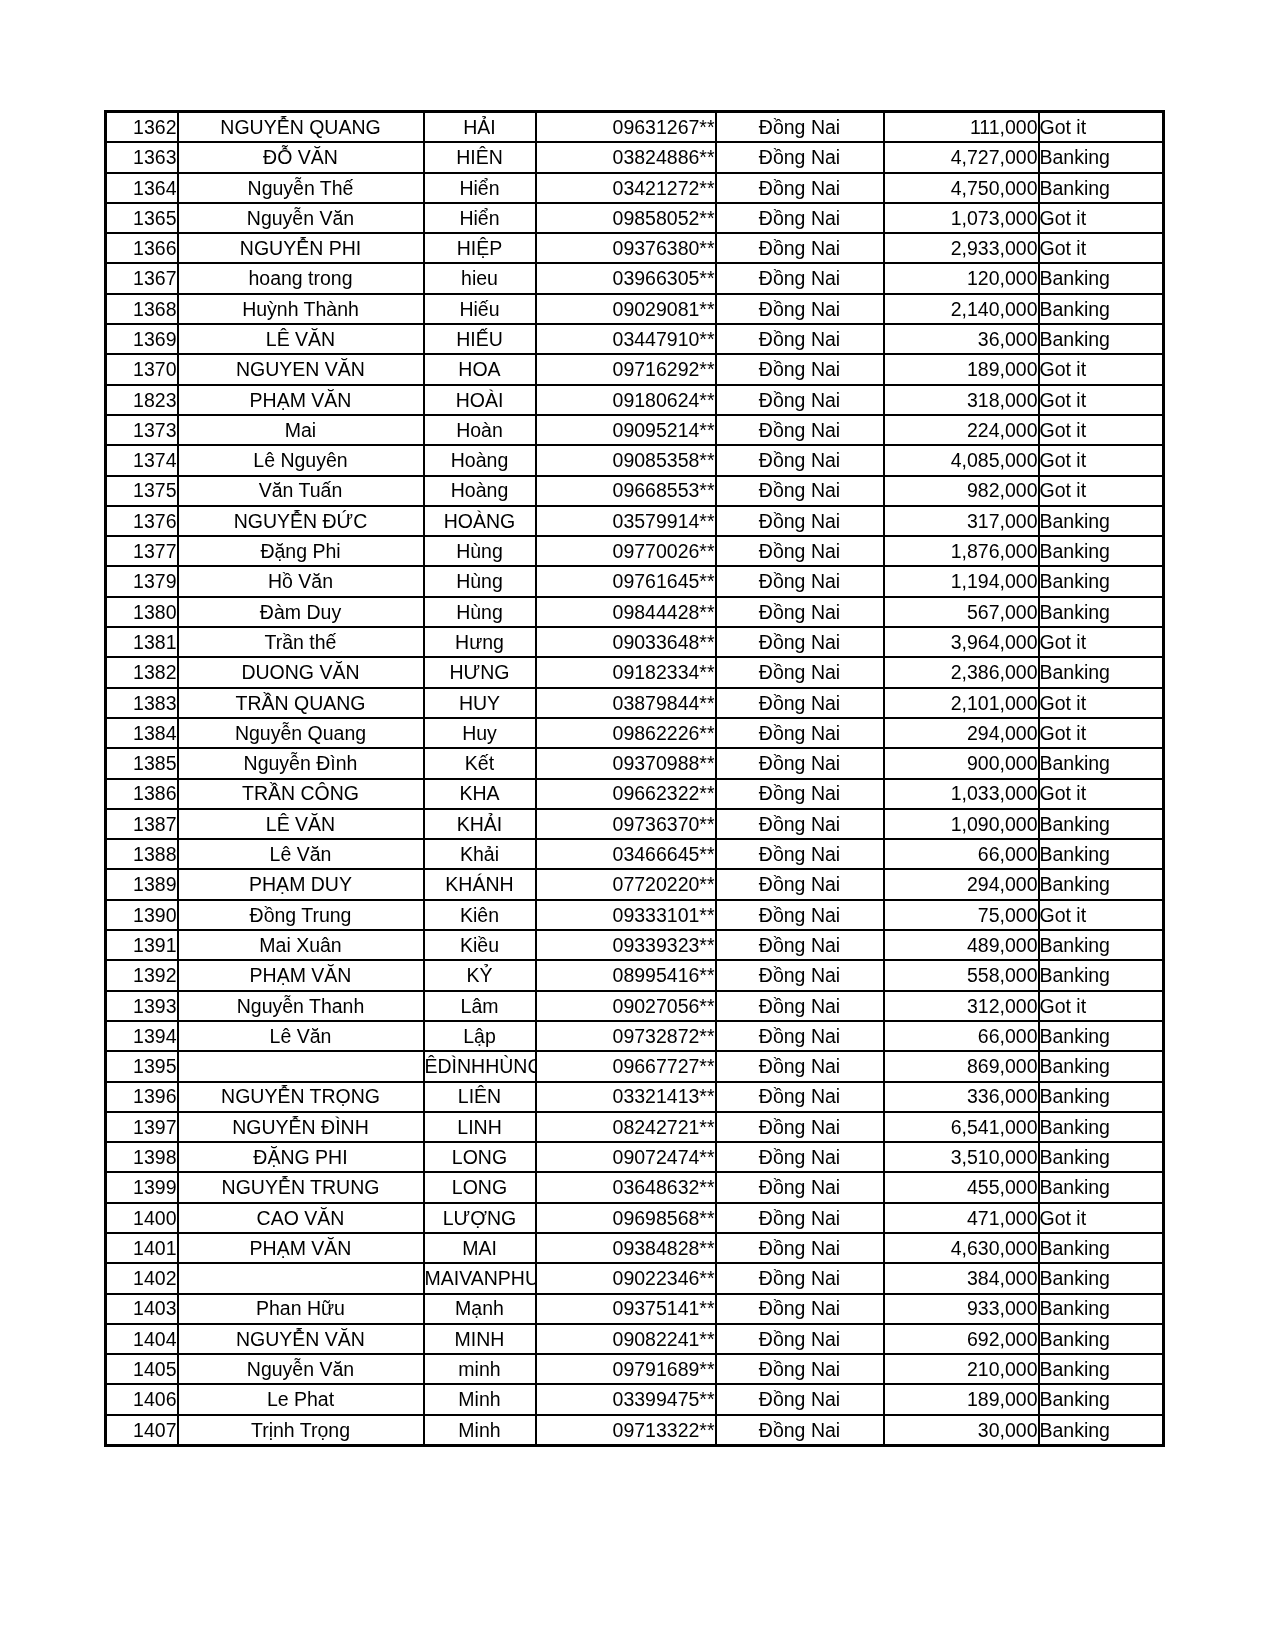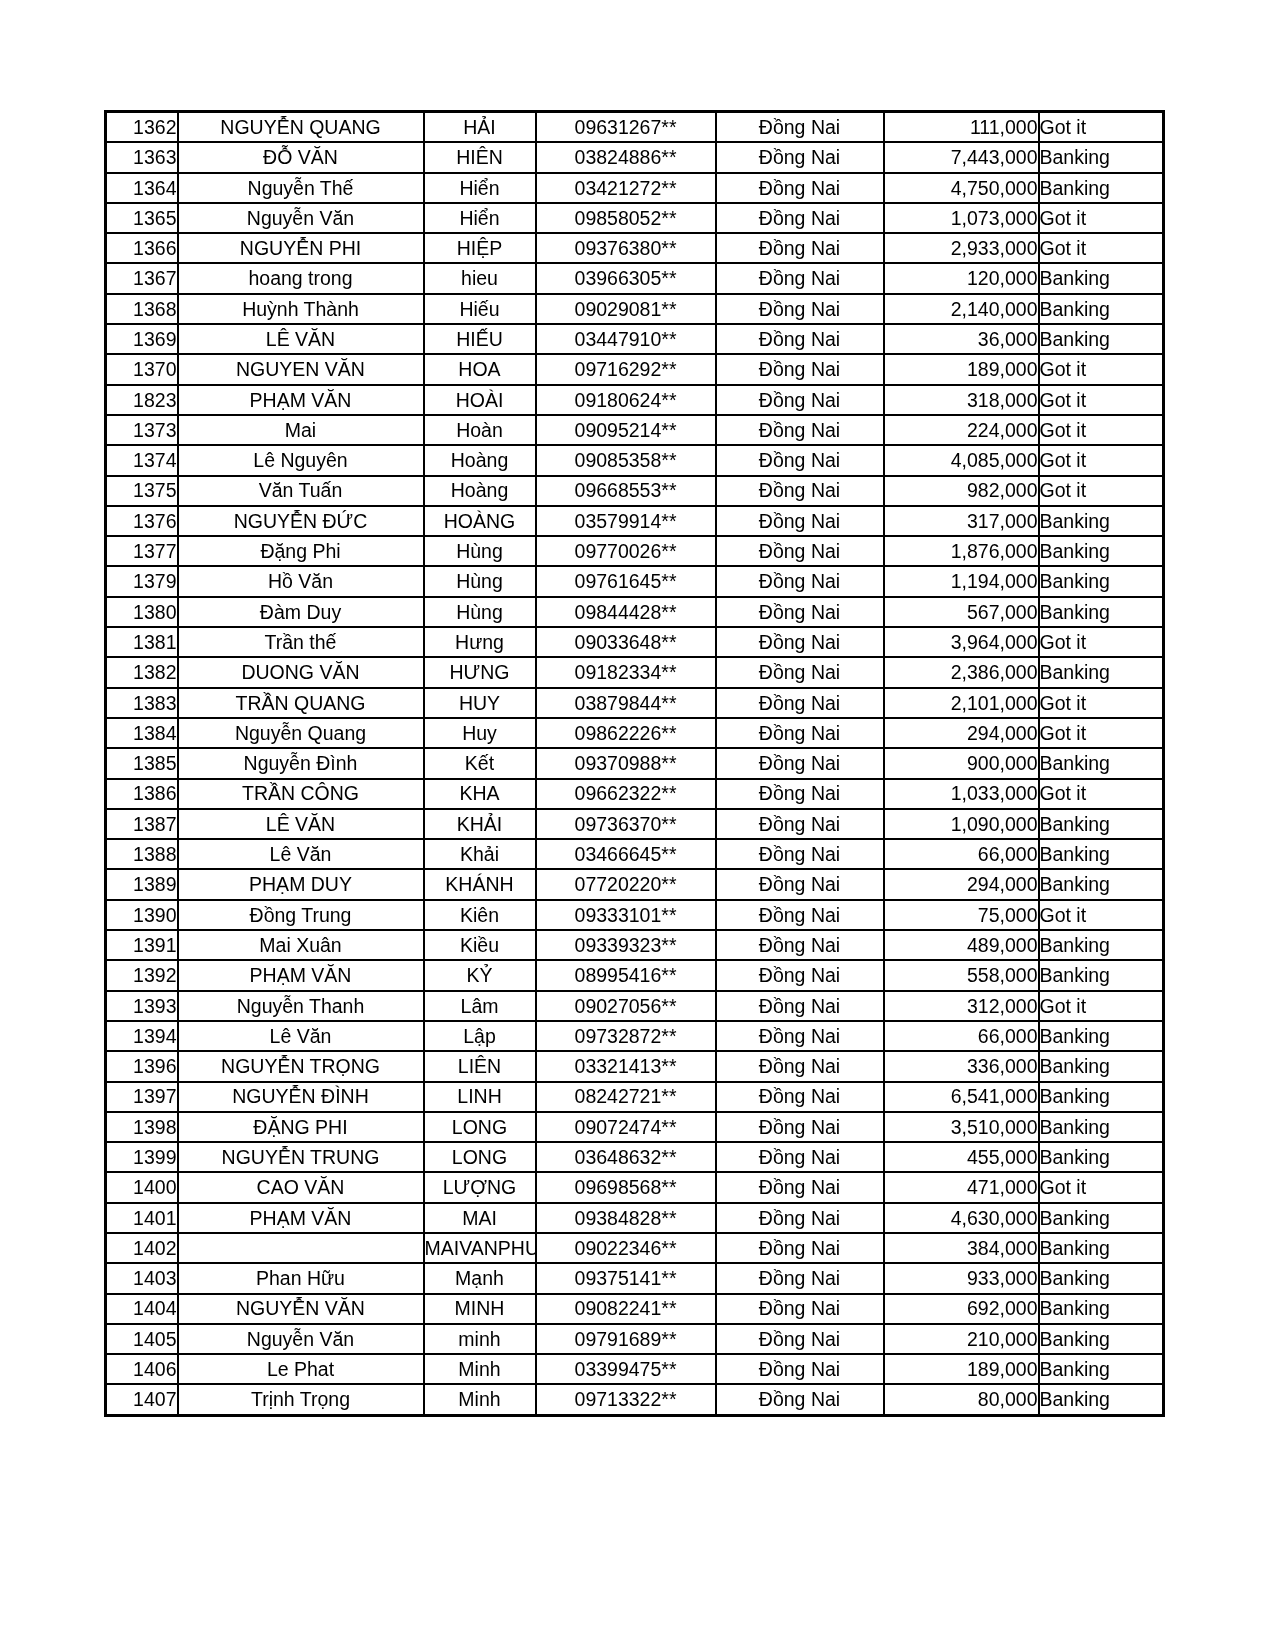--- a/index.html
+++ b/index.html
@@ -31,21 +31,21 @@
     padding: 0;
     font-size: 19.5px;
     line-height: 1.05;
     vertical-align: middle;
     white-space: nowrap;
     overflow: hidden;
   }
   td.col-id      { text-align: right;  padding-right: 5px; }
   td.col-first   { text-align: center; margin-top: 20px; }
   td.col-last    { text-align: center; }
-  td.col-phone   { text-align: center; }
+  td.col-phone   { text-align: right; }
   td.col-prov    { text-align: center; }
   td.col-amount  { text-align: right;  padding-right: 9px; }
   td.col-status  { text-align: left;   padding-left: 10px; }
 </style>
 </head>
 <body>
 
 <div class="page">
   <table class="data-table">
     <colgroup>
@@ -66,21 +66,21 @@
           <td class="col-prov">Đồng Nai</td>
           <td class="col-amount">111,000</td>
           <td class="col-status">Got it</td>
         </tr>
         <tr>
           <td class="col-id">1363</td>
           <td class="col-first">ĐỖ VĂN</td>
           <td class="col-last">HIÊN</td>
           <td class="col-phone">03824886**</td>
           <td class="col-prov">Đồng Nai</td>
-          <td class="col-amount">7,443,000</td>
+          <td class="col-amount">4,727,000</td>
           <td class="col-status">Banking</td>
         </tr>
         <tr>
           <td class="col-id">1364</td>
           <td class="col-first">Nguyễn Thế</td>
           <td class="col-last">Hiển</td>
           <td class="col-phone">03421272**</td>
           <td class="col-prov">Đồng Nai</td>
           <td class="col-amount">4,750,000</td>
           <td class="col-status">Banking</td>
@@ -331,20 +331,29 @@
         <tr>
           <td class="col-id">1394</td>
           <td class="col-first">Lê Văn</td>
           <td class="col-last">Lập</td>
           <td class="col-phone">09732872**</td>
           <td class="col-prov">Đồng Nai</td>
           <td class="col-amount">66,000</td>
           <td class="col-status">Banking</td>
         </tr>
         <tr>
+          <td class="col-id">1395</td>
+          <td class="col-first"></td>
+          <td class="col-last">ÊDÌNHHÙNG</td>
+          <td class="col-phone">09667727**</td>
+          <td class="col-prov">Đồng Nai</td>
+          <td class="col-amount">869,000</td>
+          <td class="col-status">Banking</td>
+        </tr>
+        <tr>
           <td class="col-id">1396</td>
           <td class="col-first">NGUYỄN TRỌNG</td>
           <td class="col-last">LIÊN</td>
           <td class="col-phone">03321413**</td>
           <td class="col-prov">Đồng Nai</td>
           <td class="col-amount">336,000</td>
           <td class="col-status">Banking</td>
         </tr>
         <tr>
           <td class="col-id">1397</td>
@@ -435,18 +444,18 @@
           <td class="col-prov">Đồng Nai</td>
           <td class="col-amount">189,000</td>
           <td class="col-status">Banking</td>
         </tr>
         <tr>
           <td class="col-id">1407</td>
           <td class="col-first">Trịnh Trọng</td>
           <td class="col-last">Minh</td>
           <td class="col-phone">09713322**</td>
           <td class="col-prov">Đồng Nai</td>
-          <td class="col-amount">80,000</td>
+          <td class="col-amount">30,000</td>
           <td class="col-status">Banking</td>
         </tr>
       </tbody>
   </table>
 </div>
 
 </body></html>

